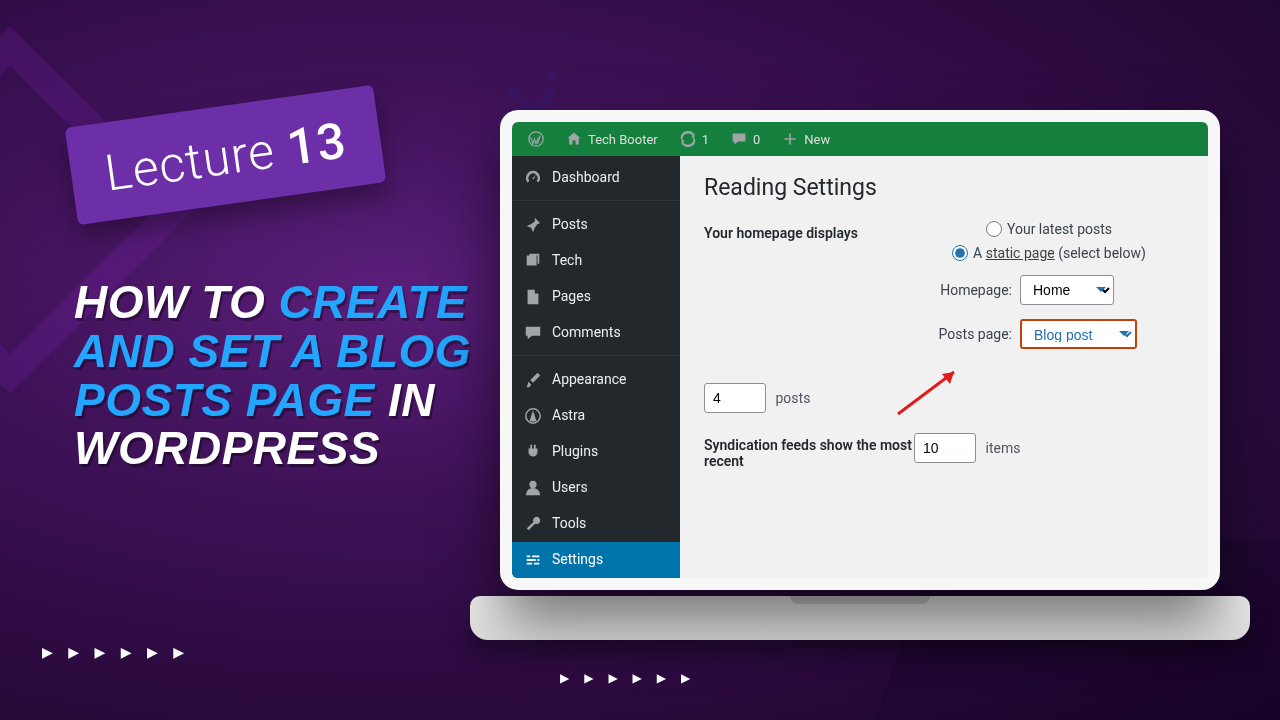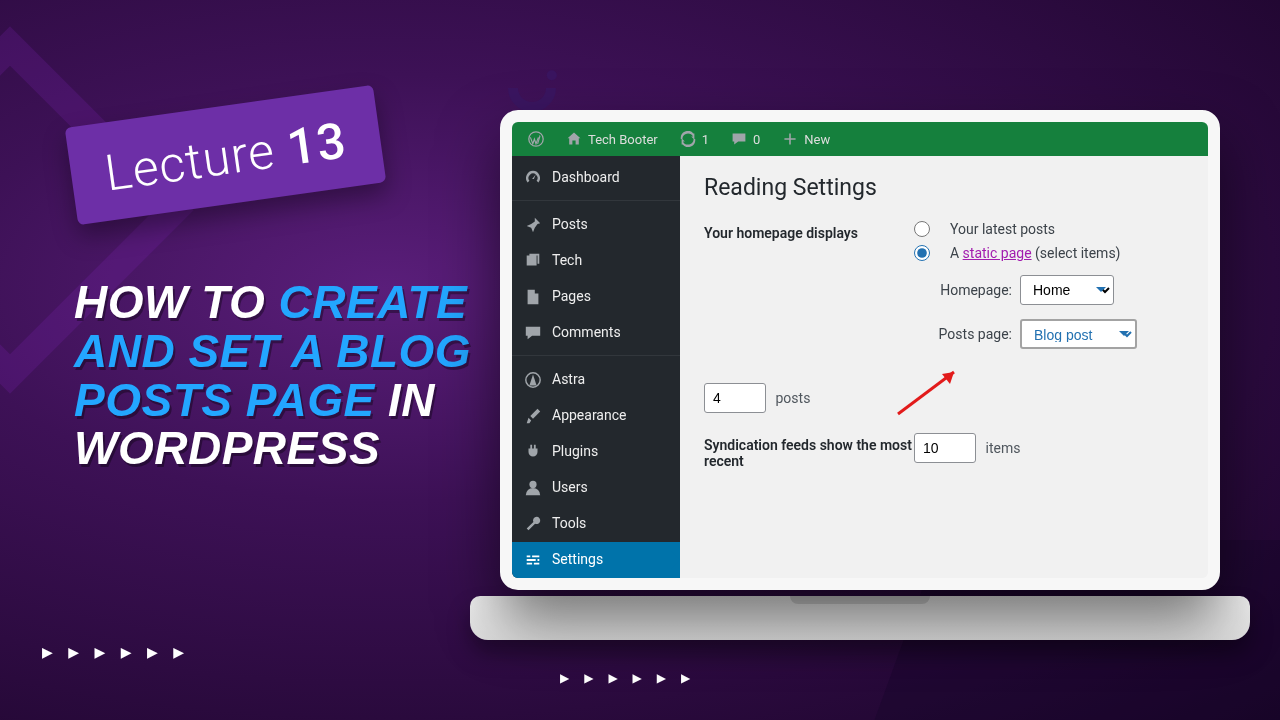--- a/index.html
+++ b/index.html
@@ -96,36 +96,36 @@
     border:9px solid transparent; border-left-color:#0073aa;
   }
   .menu-sep{ height:6px; border-top:1px solid #32373c; margin:4px 0; }
 
   
   .wp-content{ flex:1; background:#f1f1f1; padding:18px 24px; color:#23282d; overflow:hidden;}
   .wp-content h1{ font-size:23px; font-weight:400; margin-bottom:20px; }
   .form-row{ display:flex; margin-bottom:20px; align-items:flex-start; }
   .form-row .label{ width:210px; font-weight:600; font-size:14px; padding-top:4px;}
   .form-row .field{ flex:1; font-size:14px; color:#3c434a;}
-  .radio-row{ display:flex; align-items:center; gap:20px; margin-bottom:8px;}
+  .radio-row{ display:flex; align-items:center; gap:5px; margin-bottom:8px;justify-content:center;}
   input[type=radio]{ width:16px;height:16px; accent-color:#2271b1; }
-  .static-link{ color:#a21caf; text-decoration:underline;}
+  .static-link{ color:#404040; text-decoration:underline;}
   .subselects{ margin-top:14px; }
   .subselects .sr{ display:flex; align-items:center; justify-content:flex-start; gap:8px; margin-bottom:14px;}
   .subselects .sr label{ width:98px; text-align:right; font-size:14px;}
   select, .txt{
     border:1px solid #8c8f94; border-radius:3px; padding:5px 26px 5px 8px;
     font-size:14px; background:#fff; position:relative; height:30px;
   }
   .sel-wrap{ position:relative; display:inline-block;}
   .sel-wrap::after{
     content:""; position:absolute; right:8px; top:12px;
     border:5px solid transparent; border-top-color:#2271b1;
   }
-  .sel-wrap.highlight select{ border:2px solid #a3a3a3; color:#2271b1; }
+  .sel-wrap.highlight select{ border:2px solid #c2410c; color:#2271b1; }
   .txt{ width:62px; padding-right:8px;}
   .unit{ margin-left:6px; color:#50575e;}
 </style>
 </head>
 <body>
 
 <div class="bg-shape1"></div>
 <div class="bg-shape2"></div>
 <div class="crescent"></div>
 
@@ -210,30 +210,30 @@
         </div>
         <div class="menu-item">
           <svg class="micon" viewBox="0 0 20 20">
               <path d="M2 3h16v10H9l-5 4v-4H2z"></path>
             </svg>
           <span>Comments</span>
         </div>
         <div class="menu-sep"></div>
         <div class="menu-item">
           <svg class="micon" viewBox="0 0 20 20">
+              <path d="M15 2l3 3-8 8-3-3zM5 12l3 3-2 3H3z"></path>
+            </svg>
+          <span>Appearance</span>
+        </div>
+        <div class="menu-item">
+          <svg class="micon" viewBox="0 0 20 20">
               <circle cx="10" cy="10" r="8" fill="none" stroke="#a0a5aa" stroke-width="1.6"></circle>
               <path d="M10 4l4 12H6z"></path>
             </svg>
           <span>Astra</span>
-        </div>
-        <div class="menu-item">
-          <svg class="micon" viewBox="0 0 20 20">
-              <path d="M15 2l3 3-8 8-3-3zM5 12l3 3-2 3H3z"></path>
-            </svg>
-          <span>Appearance</span>
         </div>
         <div class="menu-item">
           <svg class="micon" viewBox="0 0 20 20">
               <path d="M7 2v4H5v4a5 5 0 0010 0V6h-2V2h-2v4H9V2z"></path>
             </svg>
           <span>Plugins</span>
         </div>
         <div class="menu-item">
           <svg class="micon" viewBox="0 0 20 20">
               <circle cx="10" cy="6" r="4"></circle>
@@ -261,21 +261,21 @@
         <div class="form-row">
           <div class="label">Your homepage displays</div>
           <div class="field">
             <div class="radio-row">
               <input type="radio" name="hp" style="">
               <span>Your latest posts</span>
             </div>
             <div class="radio-row">
               <input type="radio" name="hp" checked="" style="">
               <span>
-                <span>A </span><a href="#" class="static-link">static page</a><span> (select items)</span>
+                <span>A </span><a href="#" class="static-link">static page</a><span> (select below)</span>
               </span>
             </div>
             <div class="subselects">
               <div class="sr">
                 <label>Homepage:</label>
                 <span class="sel-wrap">
                   <select>
                     <option>Home</option>
                   </select>
                 </span>

